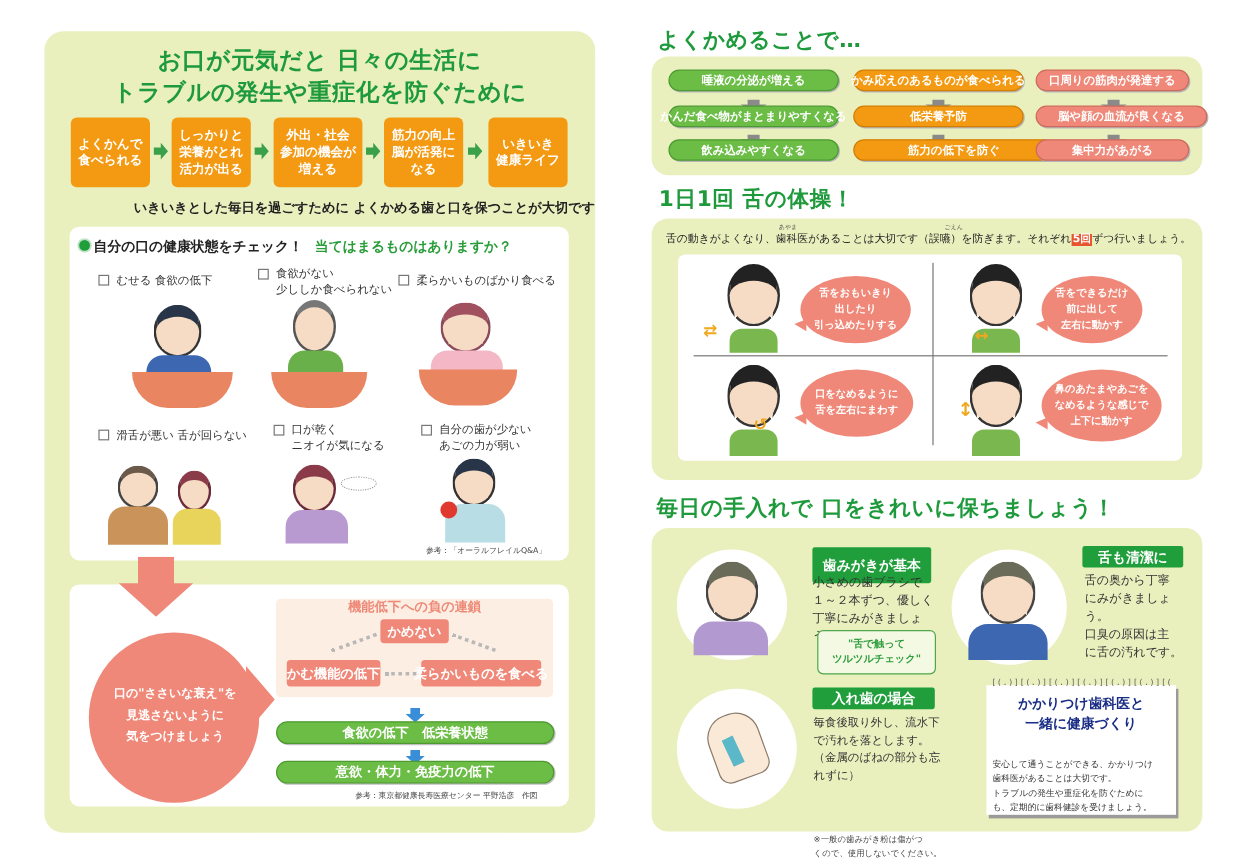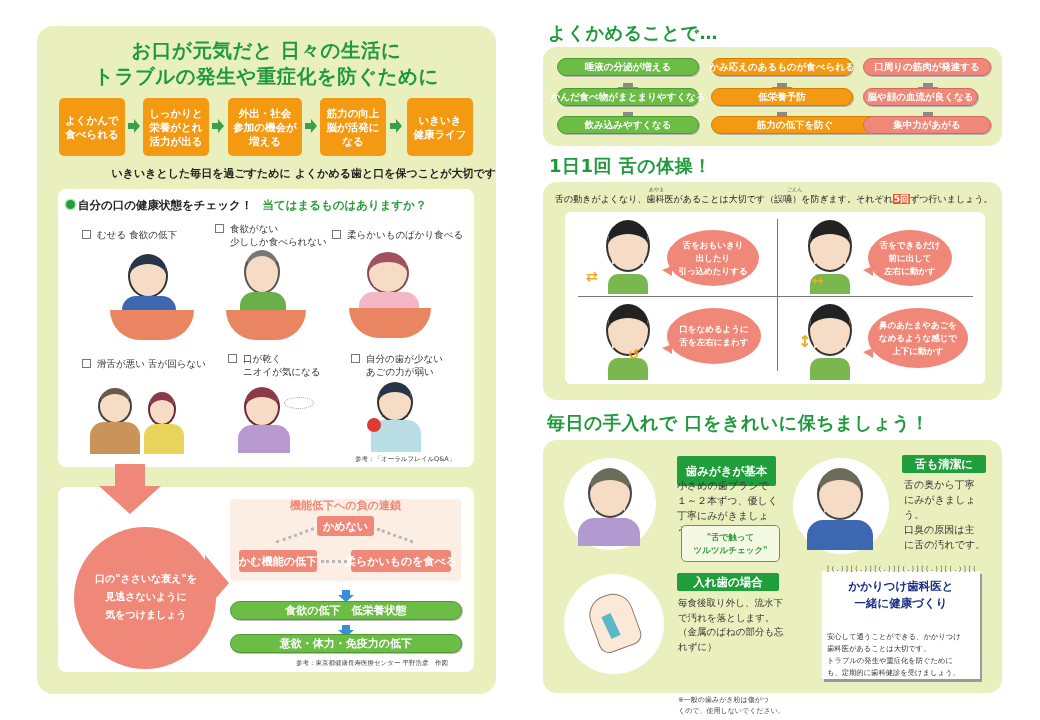--- a/index.html
+++ b/index.html
@@ -219,21 +219,21 @@
 <div class="abs pill orange" style="left:711px; top:88px; width:142px; height:18px">低栄養予防</div>
 <div class="abs grey-arrow" style="left:771px; top:107px"><svg width="22" height="10">
       <polygon points="6,0 16,0 16,4 22,4 11,10 0,4 6,4" fill="#8a8a8a"></polygon>
     </svg></div>
 <div class="abs pill orange" style="left:711px; top:116px; width:168px; height:18px">筋力の低下を防ぐ</div>
 
 <div class="abs pill pink" style="left:863px; top:58px; width:128px; height:18px">口周りの筋肉が発達する</div>
 <div class="abs grey-arrow" style="left:917px; top:78px"><svg width="22" height="10">
       <polygon points="6,0 16,0 16,4 22,4 11,10 0,4 6,4" fill="#8a8a8a"></polygon>
     </svg></div>
-<div class="abs pill pink" style="left:863px; top:88px; width:115px; height:18px">脳や顔の血流が良くなる</div>
+<div class="abs pill pink" style="left:863px; top:88px; width:143px; height:18px">脳や顔の血流が良くなる</div>
 <div class="abs grey-arrow" style="left:917px; top:107px"><svg width="22" height="10">
       <polygon points="6,0 16,0 16,4 22,4 11,10 0,4 6,4" fill="#8a8a8a"></polygon>
     </svg></div>
 <div class="abs pill pink" style="left:863px; top:116px; width:128px; height:18px">集中力があがる</div>
 
 <div class="abs sec-title" style="left:549px; top:154px">1日1回 舌の体操！</div>
 <div class="abs r-panel" style="left:543px; top:182px; width:459px; height:218px"></div>
 <div class="abs tongue-intro">
   <span>舌の動きがよくなり、歯科医があることは大切です（誤嚥）を防ぎます。それぞれ</span><span class="five">5回</span><span>ずつ行いましょう。</span>
 </div>

